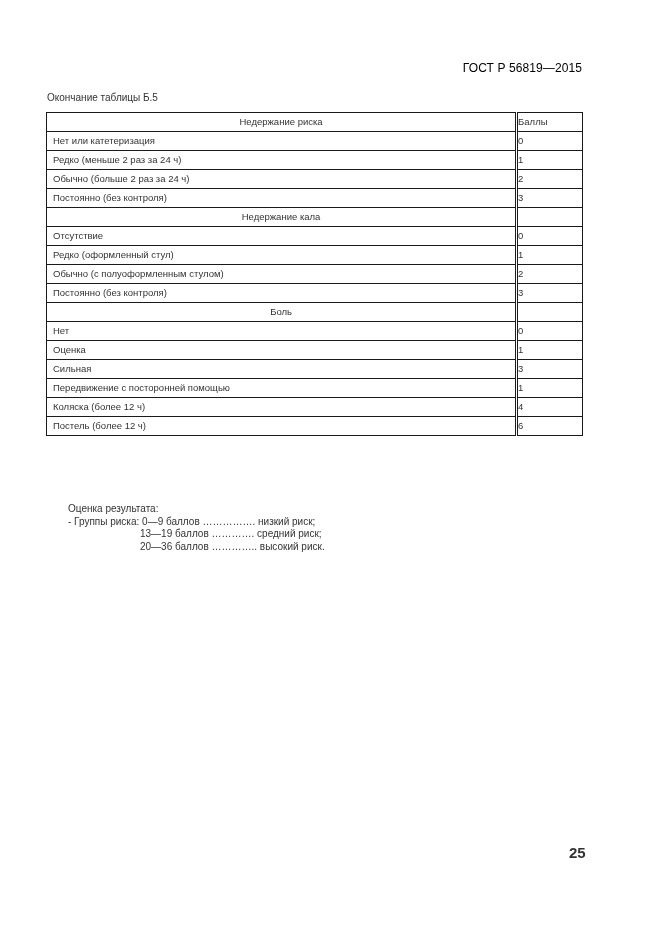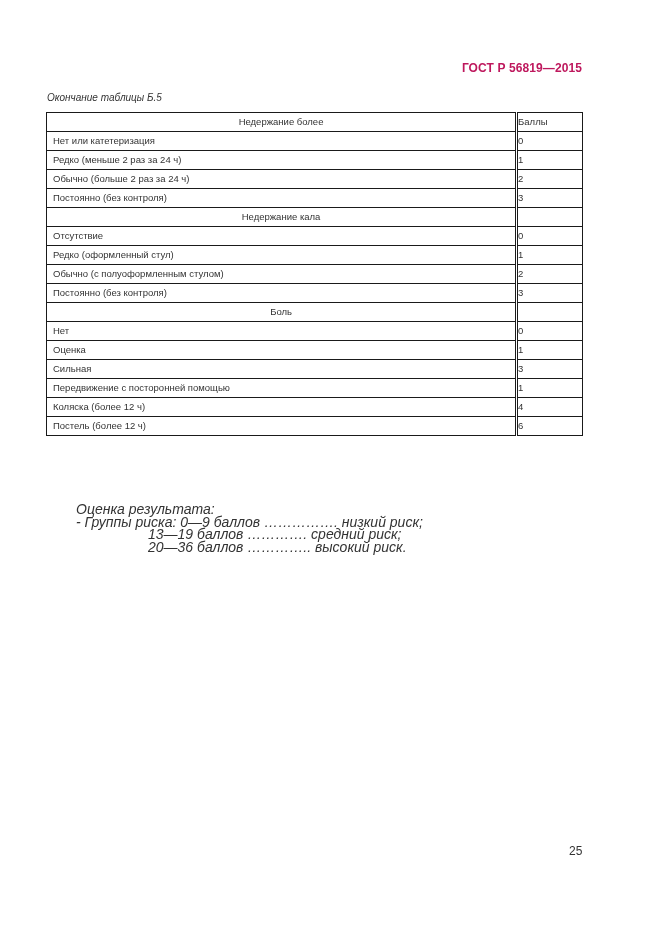--- a/index.html
+++ b/index.html
@@ -13,31 +13,30 @@
     position: relative;
     overflow: hidden;
     font-family: "Liberation Sans", "DejaVu Sans", sans-serif;
     color: #2a2a2a;
   }
   .doc-header {
     position: absolute;
     top: 61px;
     right: 79px;
     font-size: 12px;
-    font-weight: bold;
-    color: #be185d;
+    font-weight: normal;
+    color: #000000;
     letter-spacing: 0.1px;
     margin-left: 16px;
   }
   .table-caption {
     position: absolute;
     top: 92px;
     left: 47px;
     font-size: 10px;
-    font-style: italic;
     color: #333;
   }
   .score-table {
     position: absolute;
     top: 112px;
     left: 46px;
     width: 537px;
     border-collapse: collapse;
     font-size: 9.5px;
     color: #333;
@@ -59,54 +58,54 @@
     padding: 0;
     border-left: 3px double #1a1a1a;
   }
   .score-table td.section-cell {
     text-align: center;
     padding: 0;
   }
   .notes {
     position: absolute;
     top: 503px;
-    left: 76px;
-    font-size: 14px;
+    left: 68px;
+    font-size: 10px;
     color: #333;
     line-height: 12.5px;
-    font-style: italic;
   }
   .notes .row {
     display: flex;
     white-space: nowrap;
   }
   .notes .indent {
     width: 72px;
     flex: none;
   }
   .page-number {
     position: absolute;
     top: 844px;
     left: 569px;
-    font-size: 12px;
+    font-size: 15px;
     color: #333;
+    font-weight: bold;
   }
 </style>
 </head>
 <body>
 
 <div class="doc-header">ГОСТ Р 56819—2015</div>
 
 <div class="table-caption">Окончание таблицы Б.5</div>
 
 <table class="score-table">
   <tbody>
 
     <tr>
-      <td class="label-cell section-cell">Недержание более</td>
+      <td class="label-cell section-cell">Недержание риска</td>
       <td class="value-cell">Баллы</td>
     </tr>
     <tr>
       <td class="label-cell">Нет или катетеризация</td>
       <td class="value-cell">0</td>
     </tr>
     <tr>
       <td class="label-cell">Редко (меньше 2 раз за 24 ч)</td>
       <td class="value-cell">1</td>
     </tr>

